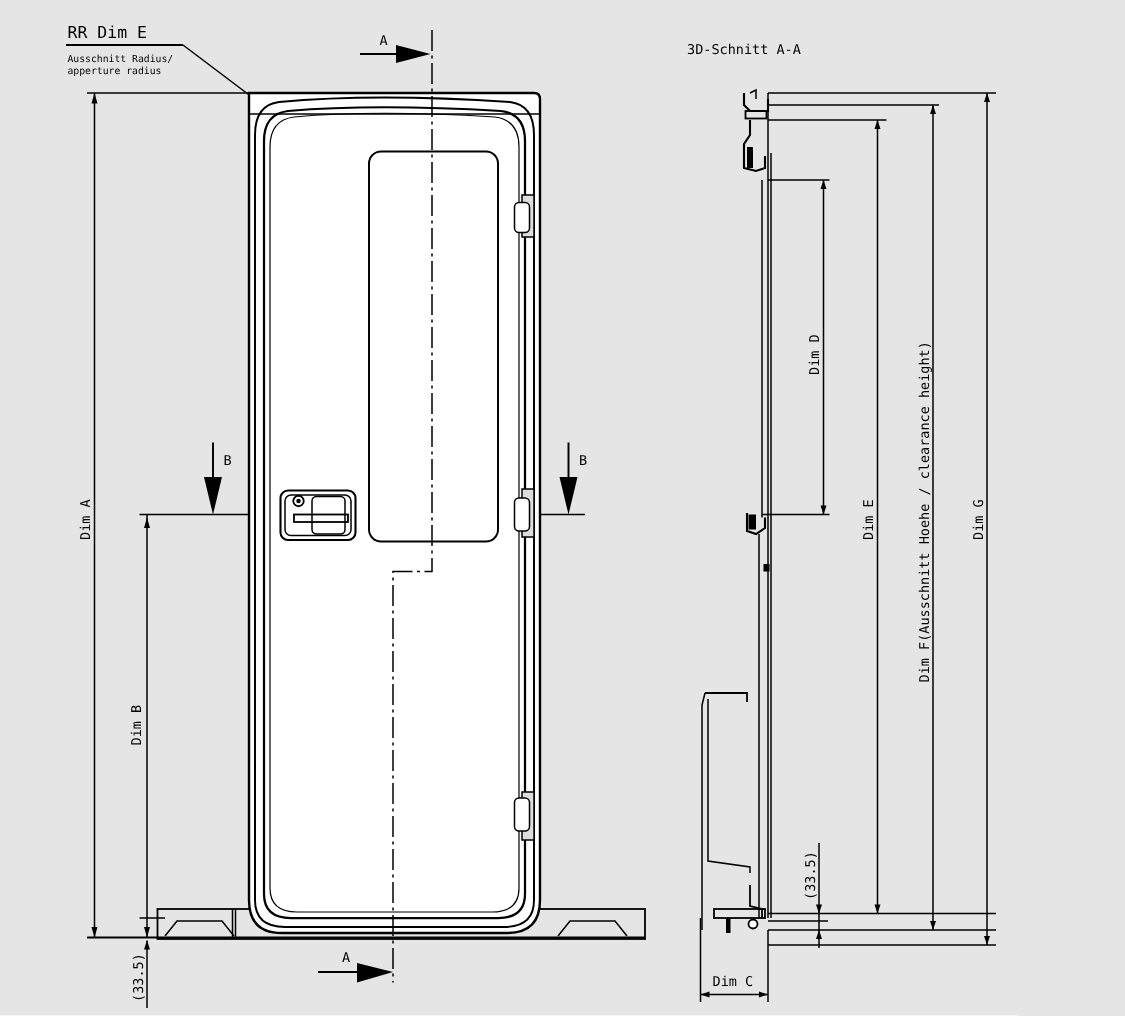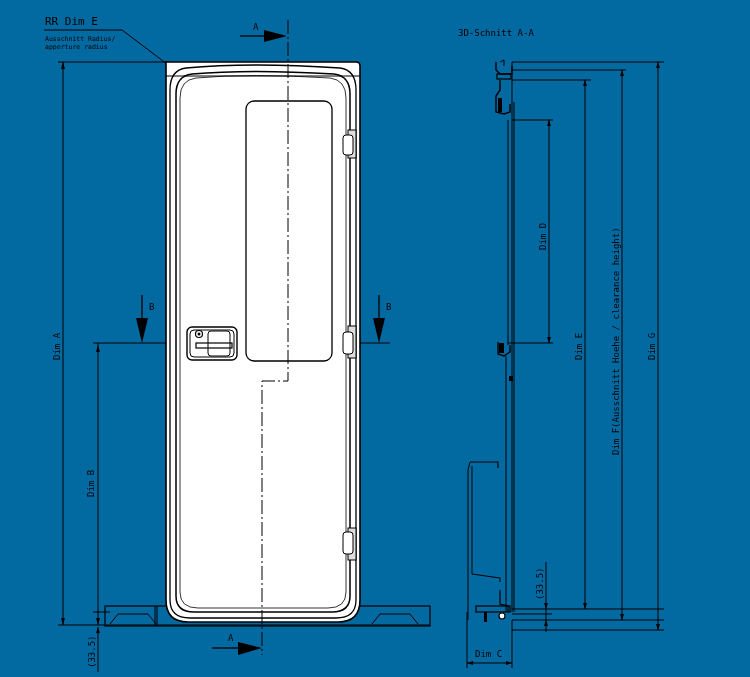--- a/index.html
+++ b/index.html
@@ -1,16 +1,16 @@
 <!DOCTYPE html>
 <html><head>
 <meta charset="utf-8">
 <style>
   html,body{margin:0;padding:0;background:#ffffff;}
-  #canvas{position:relative;width:750px;height:677px;overflow:hidden;background:#0369a1;}
+  #canvas{position:relative;width:750px;height:677px;overflow:hidden;background:#e5e5e5;}
   svg{position:absolute;left:0;top:0;}
   .lbl{font-family:"DejaVu Sans Mono","Liberation Mono",monospace;fill:#000;}
 </style>
 </head>
 <body>
 
 <div id="canvas">
 <svg width="750" height="677" viewBox="0 0 750 677" xmlns="http://www.w3.org/2000/svg" stroke="#000" fill="none" stroke-width="1">
 
   <g>

